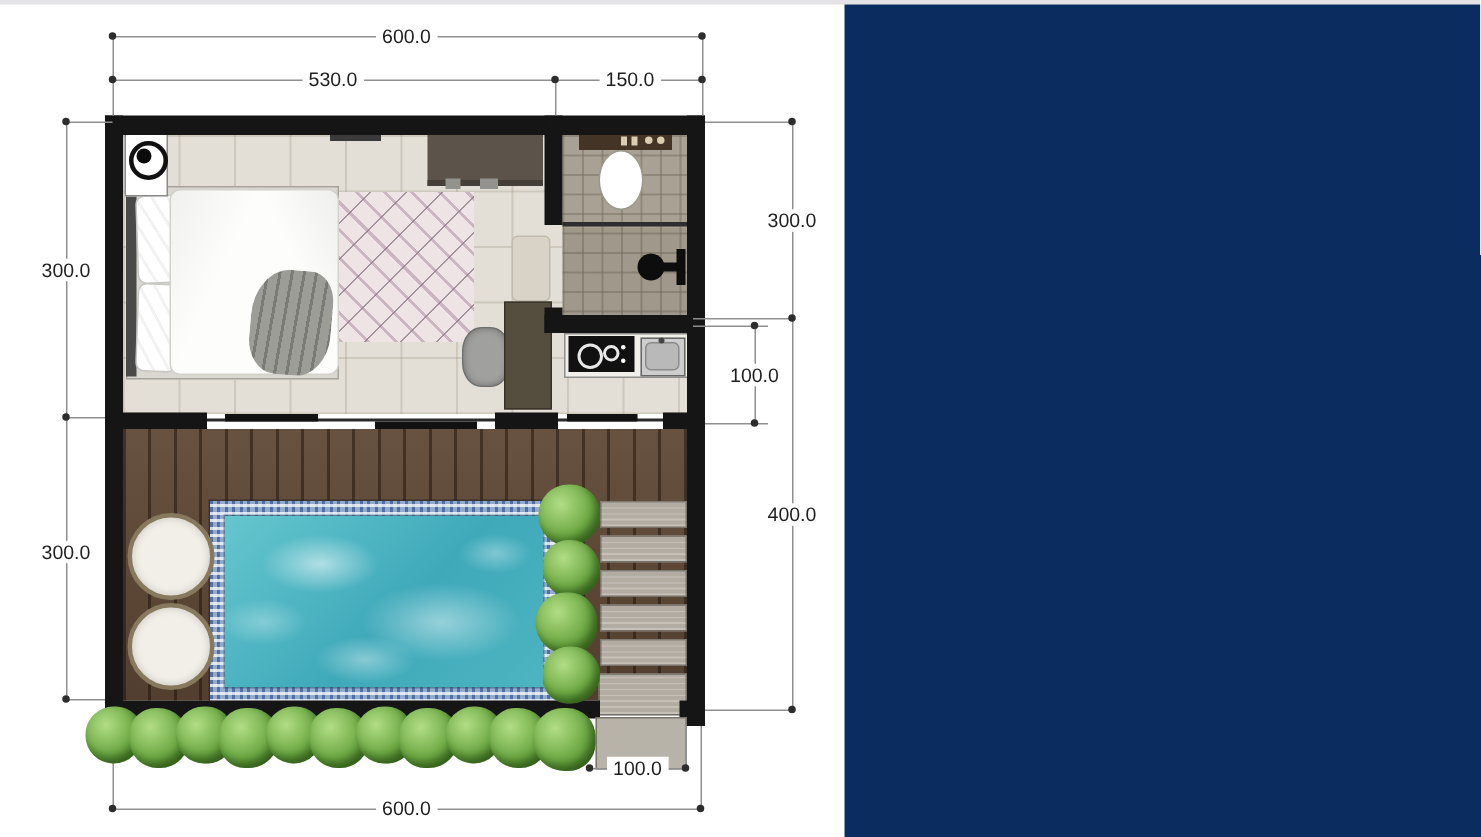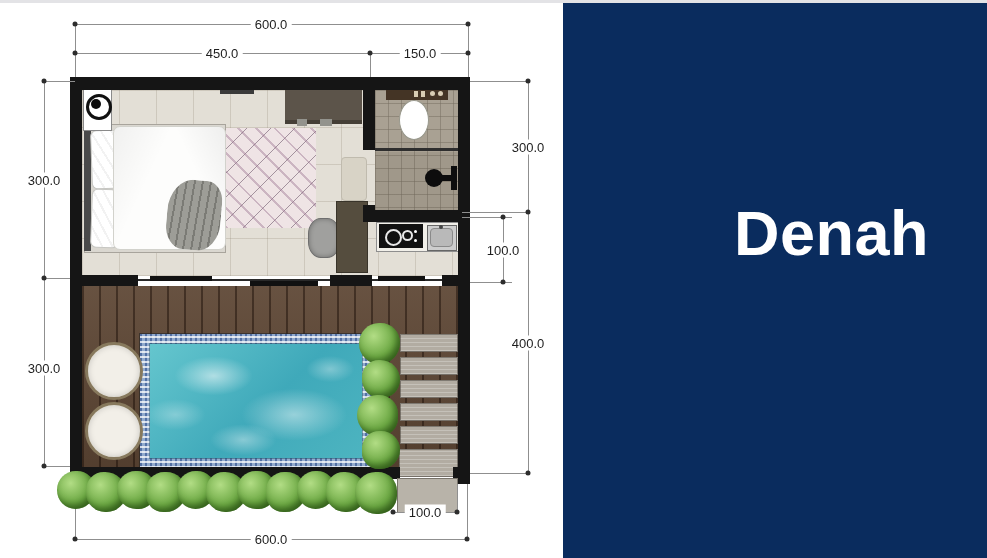--- a/index.html
+++ b/index.html
@@ -223,21 +223,21 @@
     <div class="dot" style="left:528px;top:212px;"></div>
     <div class="dot" style="left:528px;top:473px;"></div>
     <div class="dot" style="left:503px;top:217px;"></div>
     <div class="dot" style="left:503px;top:282px;"></div>
     <div class="dot" style="left:393px;top:512px;"></div>
     <div class="dot" style="left:457px;top:512px;"></div>
     <div class="dot" style="left:75px;top:539px;"></div>
     <div class="dot" style="left:467px;top:539px;"></div>
 
     <div class="dlab" style="left:271px;top:24px;">600.0</div>
-    <div class="dlab" style="left:222px;top:53px;">450.0</div>
+    <div class="dlab" style="left:222px;top:53px;">530.0</div>
     <div class="dlab" style="left:420px;top:53px;">150.0</div>
     <div class="dlab" style="left:44px;top:180px;">300.0</div>
     <div class="dlab" style="left:44px;top:368px;">300.0</div>
     <div class="dlab" style="left:528px;top:147px;">300.0</div>
     <div class="dlab" style="left:503px;top:250px;">100.0</div>
     <div class="dlab" style="left:528px;top:343px;">400.0</div>
     <div class="dlab" style="left:425px;top:512px;">100.0</div>
     <div class="dlab" style="left:271px;top:539px;">600.0</div>
   <div class="bush" style="left: 358.5px; top: 322.5px; width: 41px; height: 41px; border-radius: 50% 48% 52% 50%;"></div>
       <div class="bush" style="left: 362px; top: 360px; width: 38px; height: 38px; border-radius: 46% 54% 50% 50%;"></div>
@@ -251,16 +251,15 @@
       <div class="bush" style="left: 206px; top: 472px; width: 40px; height: 40px; border-radius: 46% 54% 50% 50%;"></div>
       <div class="bush" style="left: 237px; top: 471px; width: 38px; height: 38px; border-radius: 52% 48% 46% 54%;"></div>
       <div class="bush" style="left: 266px; top: 472px; width: 40px; height: 40px; border-radius: 48% 52% 54% 46%;"></div>
       <div class="bush" style="left: 297px; top: 471px; width: 38px; height: 38px; border-radius: 50% 48% 52% 50%;"></div>
       <div class="bush" style="left: 326px; top: 472px; width: 40px; height: 40px; border-radius: 46% 54% 50% 50%;"></div>
       <div class="bush" style="left: 355px; top: 472px; width: 42px; height: 42px; border-radius: 52% 48% 46% 54%;"></div>
     </div>
 
   <div class="panel">
     <div class="title">
-      <div class="t1">Denah</div>
     </div>
   </div>
 </div>
 
 </body></html>

